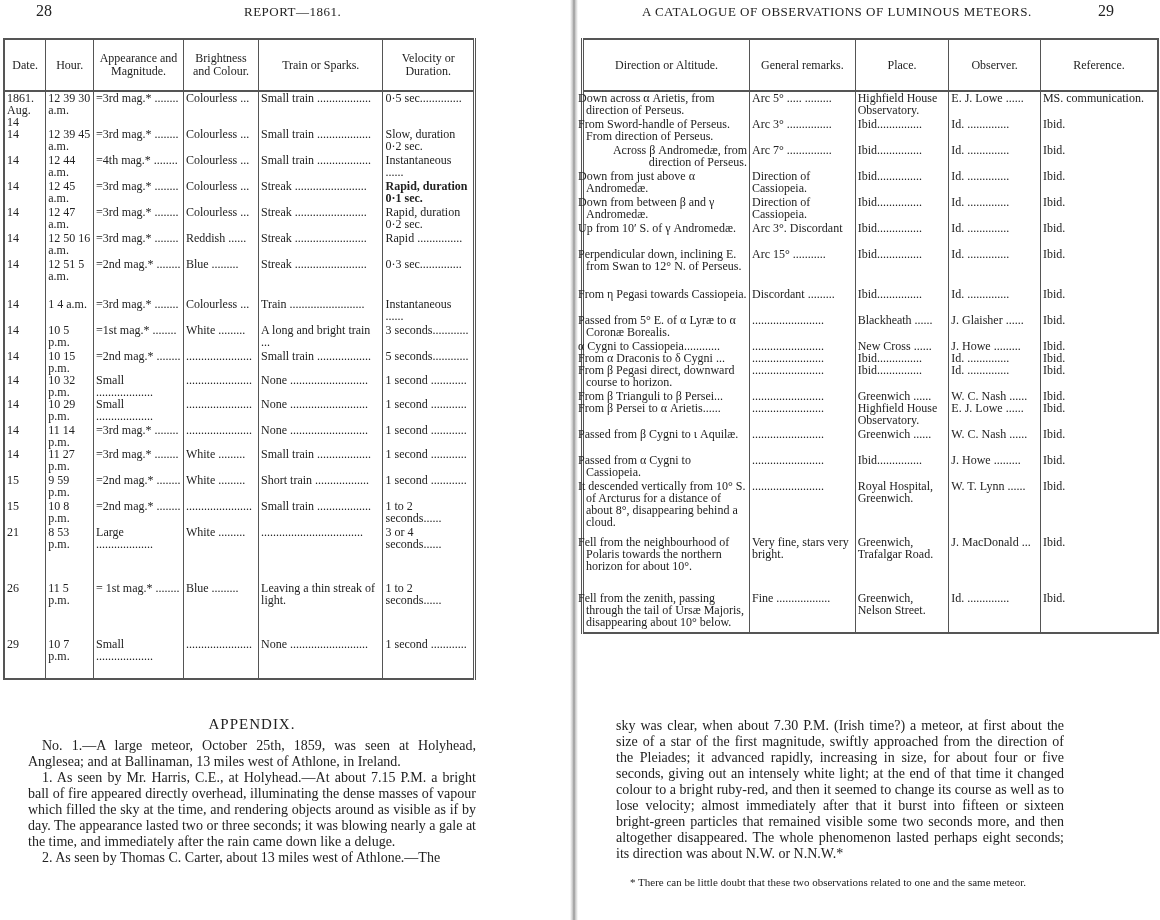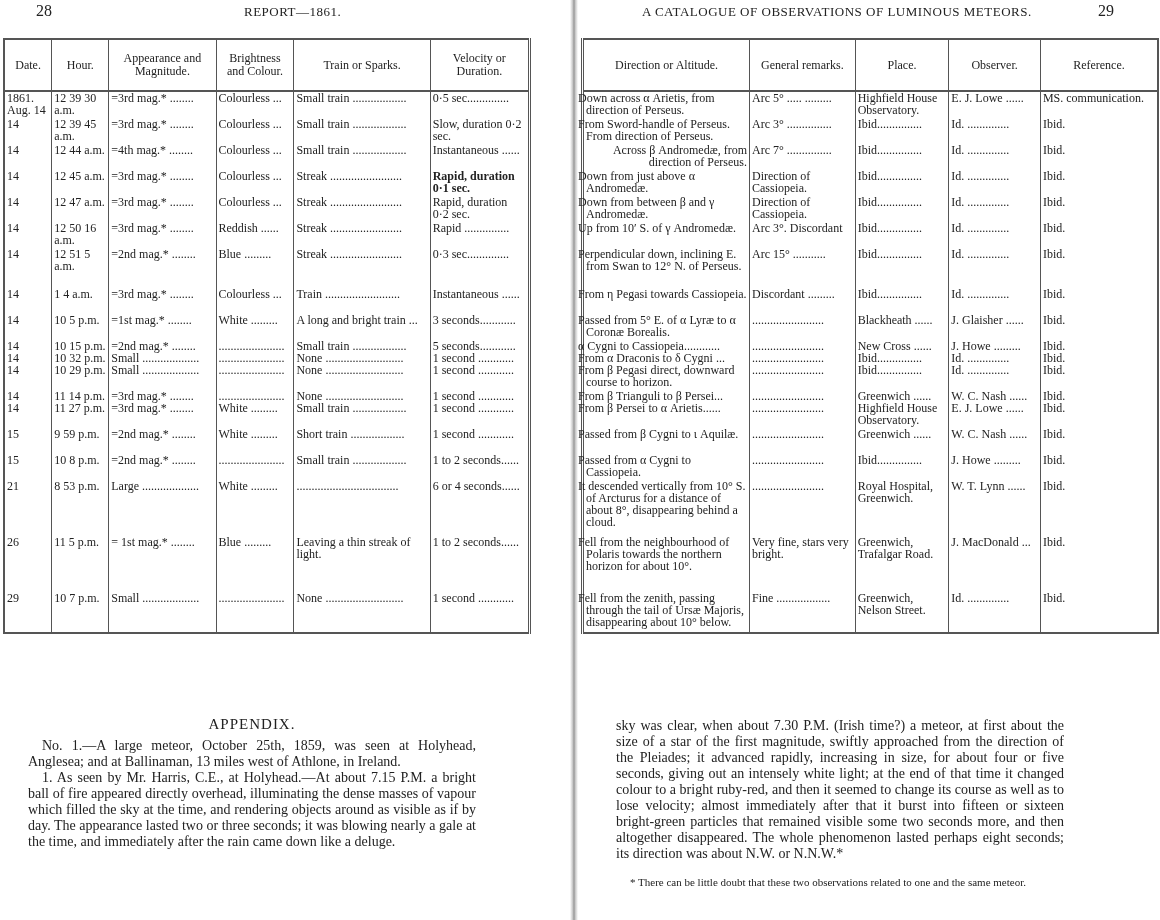--- a/index.html
+++ b/index.html
@@ -12,21 +12,21 @@
             background:linear-gradient(to right,#fff,#bbb 40%,#888 50%,#bbb 60%,#fff); }
   .running-head { position:absolute; top:4px; font-size:13px; letter-spacing:0.5px; }
   .pagenum { position:absolute; top:2px; font-size:16px; }
   .smallcaps { font-variant:small-caps; }
 
   table.meteor { position:absolute; top:38px; border-collapse:collapse; font-size:12px; line-height:12px; }
   table.meteor th { font-weight:normal; font-size:12px; line-height:13px; text-align:center;
                     border-left:1px solid #555; border-bottom:2px solid #555; padding:4px 3px; height:42px; }
   table.meteor td { border-left:1px solid #555; vertical-align:top; padding:0 2px; }
   table.meteor { border-top:2px solid #555; border-bottom:2px solid #555; }
-  #left table.meteor { left:3px; width:528px; border-right:3px double #555; border-left:2px solid #555;padding-left:32px; }
+  #left table.meteor { left:3px; width:473px; border-right:3px double #555; border-left:2px solid #555;padding-left:32px; }
   #right table.meteor { left:3px; width:578px; border-left:3px double #555; border-right:2px solid #555; }
   table.meteor tr:first-child th:first-child { border-left:none; }
   .num { text-align:left; }
   .hang { padding-left:8px; text-indent:-8px; }
 
   .appendix { position:absolute; top:716px; font-size:14px; line-height:16px; text-align:justify; }
   #left .appendix { left:28px; width:448px; }
   #right .appendix { left:38px; width:448px; top:718px; }
   .appendix h2 { font-weight:normal; font-size:15px; text-align:center; margin:0 0 6px 0; letter-spacing:1px; }
   .appendix p { margin:0; text-indent:14px; }
@@ -188,21 +188,21 @@
           <td style="height: 26px;">......................</td>
           <td style="height: 26px;">Small train ..................</td>
           <td style="height: 26px;">1 to 2 seconds......</td>
         </tr>
         <tr>
           <td class="num" style="height: 56px;">21</td>
           <td class="num" style="height: 56px;">8 53 p.m.</td>
           <td style="height: 56px;">Large ...................</td>
           <td style="height: 56px;">White .........</td>
           <td style="height: 56px;">..................................</td>
-          <td style="height: 56px;">6 or 4 seconds......</td>
+          <td style="height: 56px;">3 or 4 seconds......</td>
         </tr>
         <tr>
           <td class="num" style="height: 56px;">26</td>
           <td class="num" style="height: 56px;">11 5 p.m.</td>
           <td style="height: 56px;">= 1st mag.* ........</td>
           <td style="height: 56px;">Blue .........</td>
           <td style="height: 56px;">Leaving a thin streak of light.</td>
           <td style="height: 56px;">1 to 2 seconds......</td>
         </tr>
         <tr>
@@ -213,20 +213,21 @@
           <td style="height: 40px;">None ..........................</td>
           <td style="height: 40px;">1 second ............</td>
         </tr>
       </tbody>
   </table>
 
   <div class="appendix">
     <h2>APPENDIX.</h2>
     <p>No. 1.—A large meteor, October 25th, 1859, was seen at Holyhead, Anglesea; and at Ballinaman, 13 miles west of Athlone, in Ireland.</p>
     <p>1. As seen by Mr. Harris, C.E., at Holyhead.—At about 7.15 P.M. a bright ball of fire appeared directly overhead, illuminating the dense masses of vapour which filled the sky at the time, and rendering objects around as visible as if by day. The appearance lasted two or three seconds; it was blowing nearly a gale at the time, and immediately after the rain came down like a deluge.</p>
+    <p>2. As seen by Thomas C. Carter, about 13 miles west of Athlone.—The</p>
   </div>
 </div>
 
 <div class="page" id="right">
   <div class="running-head smallcaps" style="left:64px;">A CATALOGUE OF OBSERVATIONS OF LUMINOUS METEORS.</div>
   <div class="pagenum" style="left:520px;">29</div>
 
   <table class="meteor">
     <colgroup>
       <col style="width:168px">

